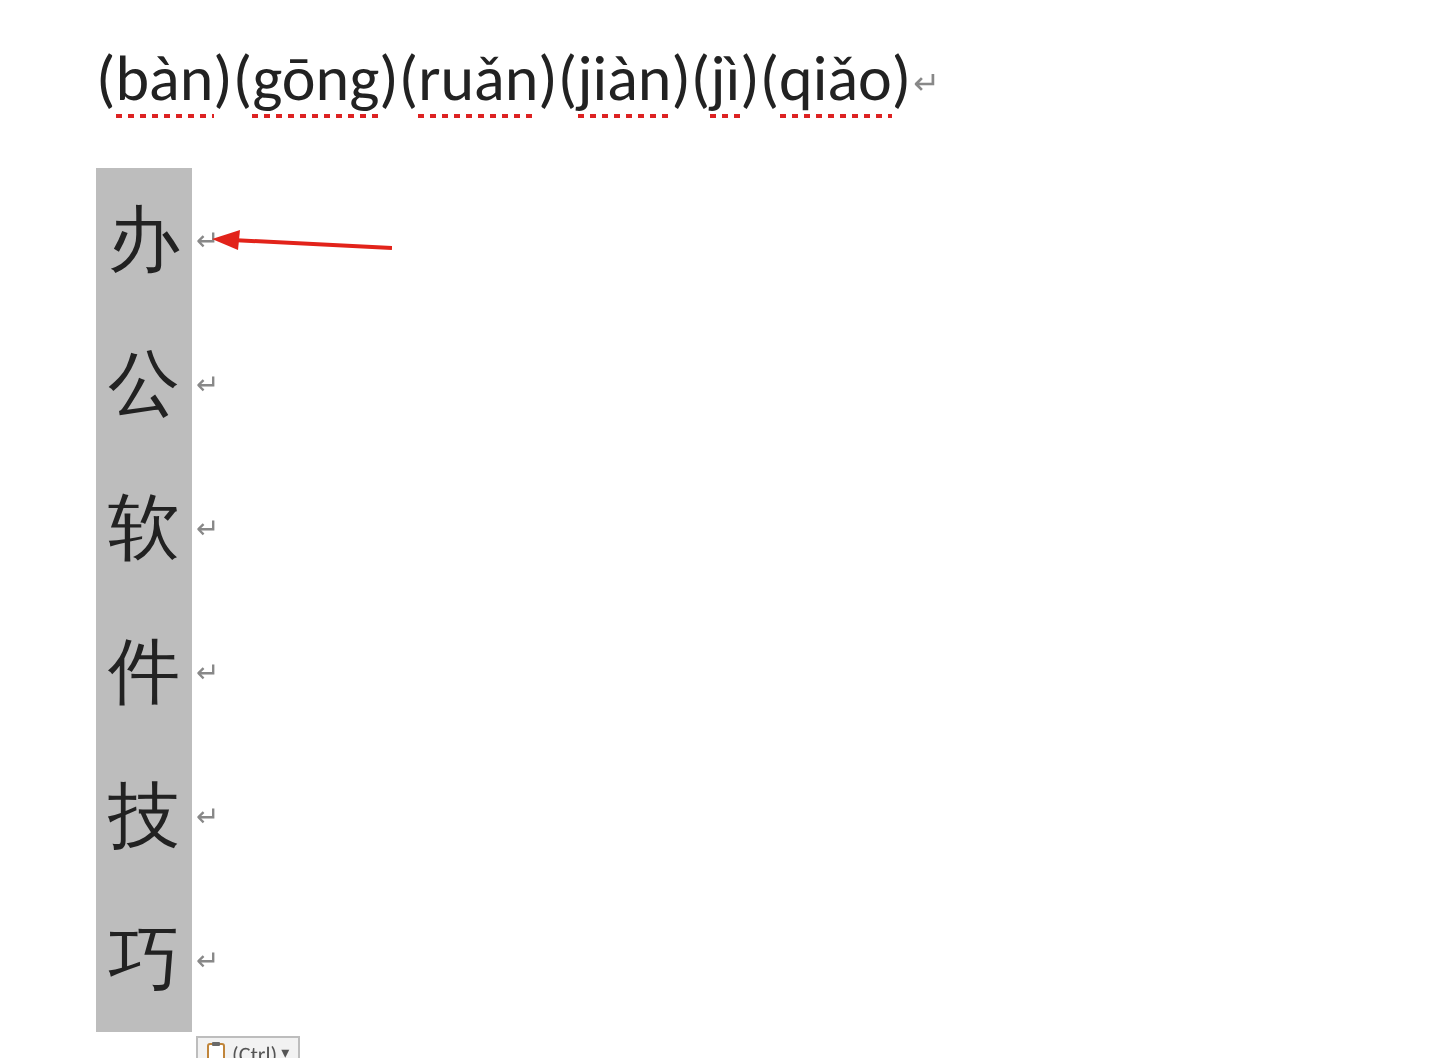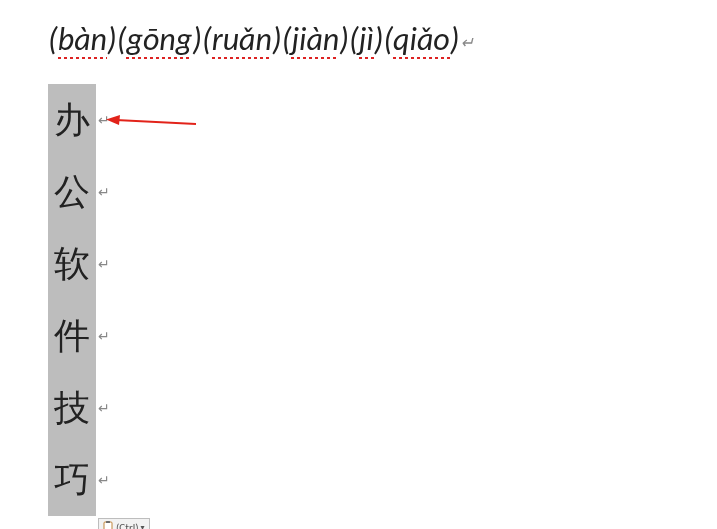--- a/index.html
+++ b/index.html
@@ -12,21 +12,20 @@
     overflow: hidden;
     position: relative;
   }
   .pinyin-line {
     position: absolute;
     top: 20px;
     left: 48px;
     white-space: nowrap;
     font-size: 32px;
     color: #222;
-    font-style: italic;
   }
   .pinyin-group {
     display: inline-block;
   }
   .pinyin-letters {
     display: inline-block;
     border-bottom: 2px solid transparent;
     background-image: repeating-linear-gradient(
       90deg,
       #d22 0, #d22 3px, transparent 3px, transparent 6px

